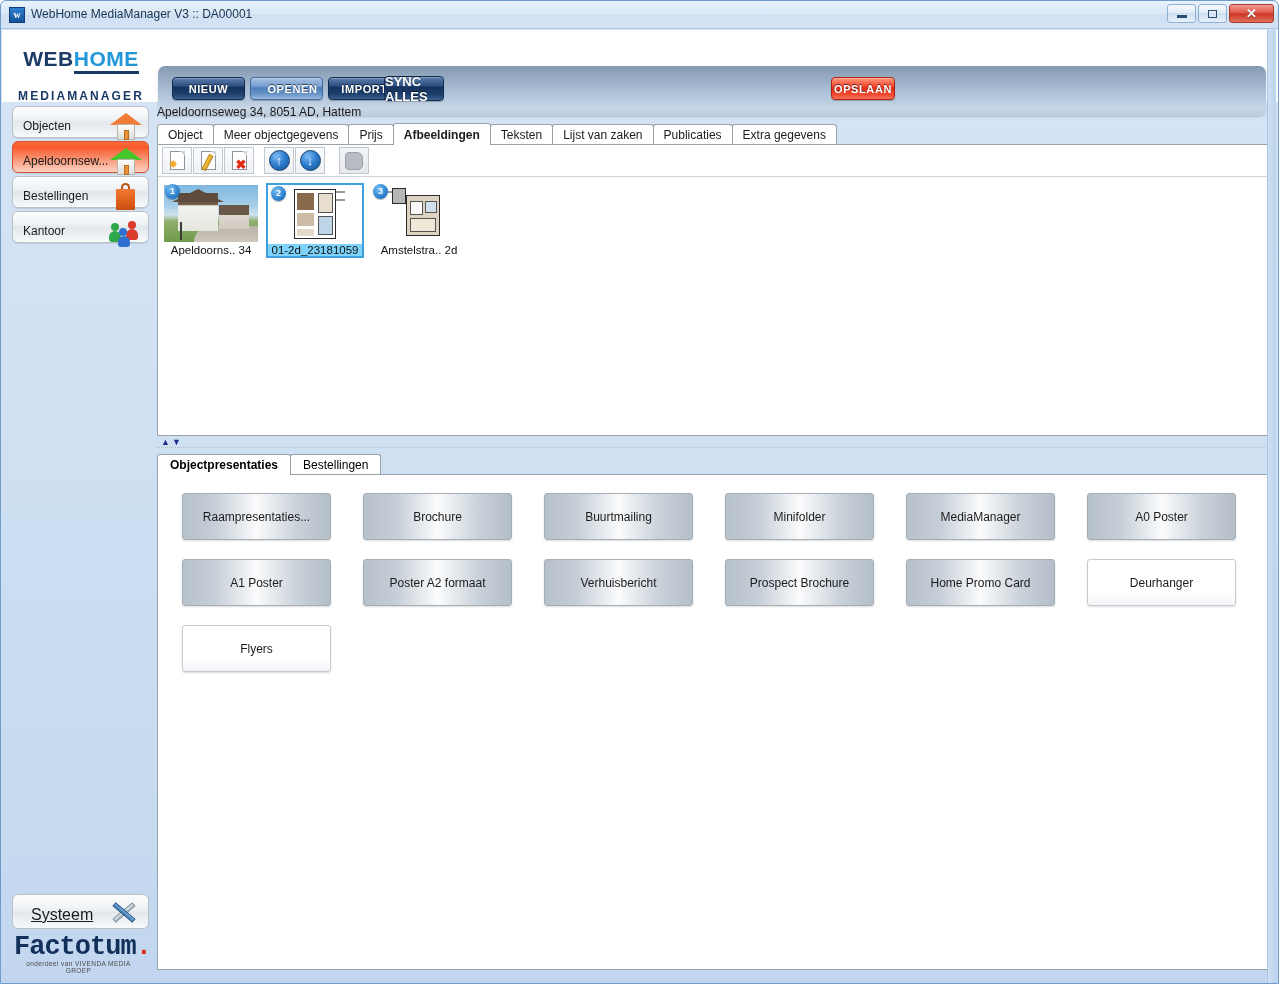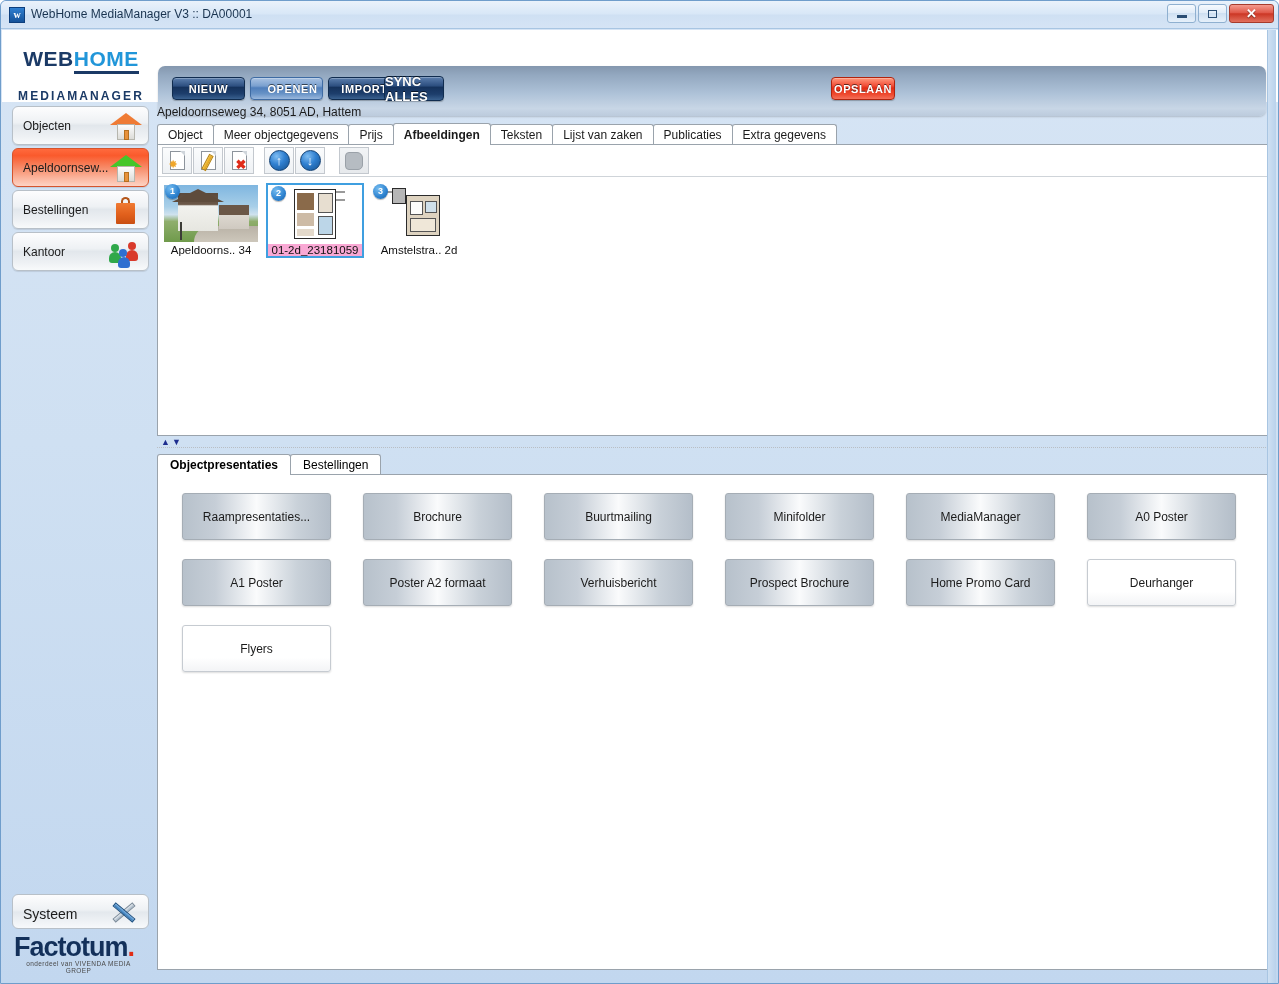--- a/index.html
+++ b/index.html
@@ -110,21 +110,21 @@
     background: linear-gradient(to bottom, #ff9a7e 0%, #f2513a 35%, #e12d16 48%, #ee4a2f 78%, #f4705a 100%);
     border-color: #b1240f;
   }
 
   
   .sidebar {
     position: absolute; left: 11px; top: 105px; width: 137px; height: 868px;
   }
   .side-btn {
     position: relative;
-    width: 137px; height: 39px;
+    width: 137px; height: 32px;
     margin-bottom: 3px;
     border: 1px solid #b8c0c8;
     border-radius: 6px;
     background: linear-gradient(to bottom, #fdfdfe 0%, #eef1f4 42%, #e2e7ec 50%, #eef1f4 80%, #f8fafb 100%);
     box-shadow: 0 1px 1px rgba(0,0,0,.10);
   }
   .side-btn .lbl {
     position: absolute; left: 10px; top: 12px;
     font-size: 12px; color: #1b1b1b;
   }
@@ -177,38 +177,38 @@
   .pp-h { width: 8px; height: 8px; }
   .pp-b { width: 12px; height: 11px; border-radius: 6px 6px 3px 3px; }
 
   .sys-wrap { position: absolute; left: 0; bottom: 0; width: 137px; }
   .sys-btn {
     position: relative; width: 137px; height: 35px;
     border: 1px solid #b8c0c8; border-radius: 6px;
     background: linear-gradient(to bottom, #fdfdfe 0%, #eef1f4 45%, #e3e8ed 52%, #f7f9fb 100%);
     margin-bottom: 4px;
   }
-  .sys-btn .lbl { position: absolute; left: 10px; top: 11px; font-size: 14px; color: #1b1b1b; }
+  .sys-btn .lbl { position: absolute; left: 18px; top: 11px; font-size: 16px; color: #1b1b1b; text-decoration: underline; }
   .wrench {
     position: absolute; right: 8px; top: 4px; width: 30px; height: 27px;
   }
   .wr-bar {
     position: absolute; width: 26px; height: 5px; background: linear-gradient(to bottom,#e8edf2,#9fb0c0);
     border: 1px solid #7d8c9a; top: 11px; left: 1px; transform: rotate(-40deg);
   }
   .wr-bar2 {
     position: absolute; width: 26px; height: 5px;
     background: linear-gradient(to bottom,#7fb6e8,#2a6fae);
     border: 1px solid #1d5081; top: 11px; left: 1px; transform: rotate(40deg);
   }
   .facto {
     position: relative; text-align: left; padding-left: 2px;
   }
   .facto-main {
-    font-family: Liberation Sans, sans-serif;
+    font-family: Liberation Mono, monospace;
     font-size: 27px; font-weight: bold; color: #13305a; letter-spacing: -1px;
     line-height: 29px;
   }
   .facto-dot { color: #e12d16; }
   .facto-sub {
     font-size: 6.5px; color: #4a4a4a; letter-spacing: .4px;
     text-align: center; margin-top: -2px; padding-right: 6px;
   }
 
   
@@ -294,21 +294,21 @@
     position: absolute; left: 3px; top: 1px; width: 15px; height: 15px;
     border-radius: 50%;
     background: radial-gradient(circle at 35% 30%, #74bcf0, #2d82cf 60%, #1a5fa3 100%);
     color: #fff; font-size: 9px; font-weight: bold; text-align: center; line-height: 15px;
     z-index: 4; box-shadow: 0 1px 1px rgba(0,0,0,.3);
   }
   .thumb-cap {
     font-size: 11.5px; color: #111; text-align: center; margin-top: 2px;
     white-space: nowrap;
   }
-  .thumb.selected .thumb-cap { background: #f9a8d4; }
+  .thumb.selected .thumb-cap { background: #7dd3fc; }
 
   
   .ph-sky { position:absolute; inset:0; background: linear-gradient(to bottom,#7fb6e0 0%,#a8cfe8 38%,#cfe2ee 52%,#8fae6c 64%,#6f9a4b 100%); }
   .ph-house {
     position:absolute; left:14px; top:8px; width:40px; height:38px;
     background: linear-gradient(to bottom,#5b4a3c 0%,#6b5747 30%,#f2f2ee 34%,#e6e6e0 100%);
   }
   .ph-roof {
     position:absolute; left:8px; top:4px; width:0; height:0;
     border-left: 26px solid transparent; border-right: 26px solid transparent;

